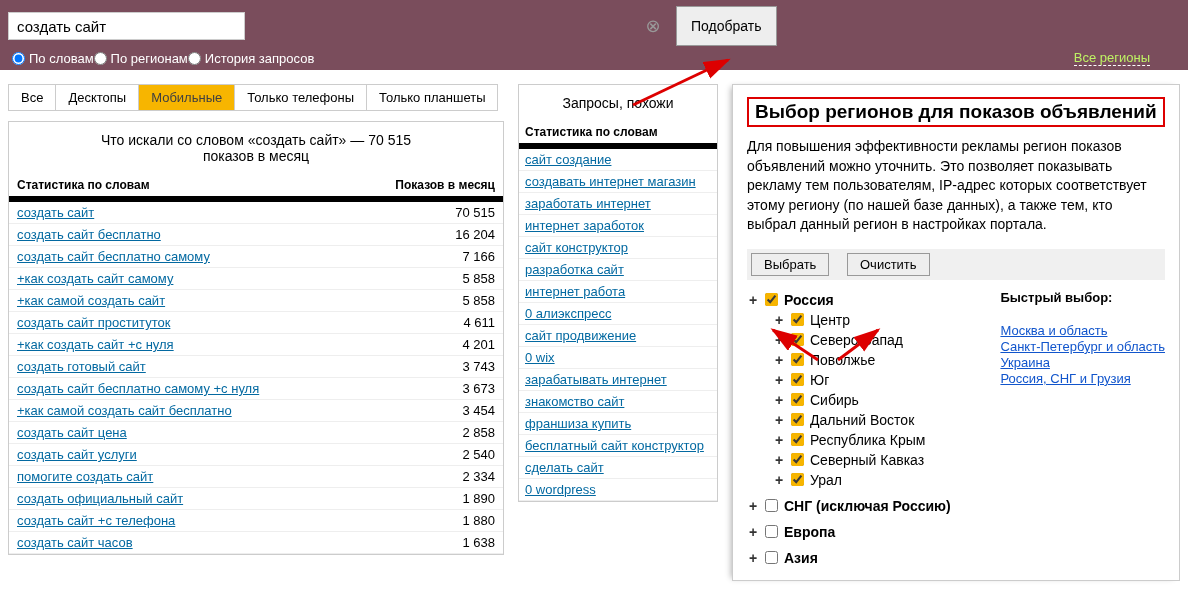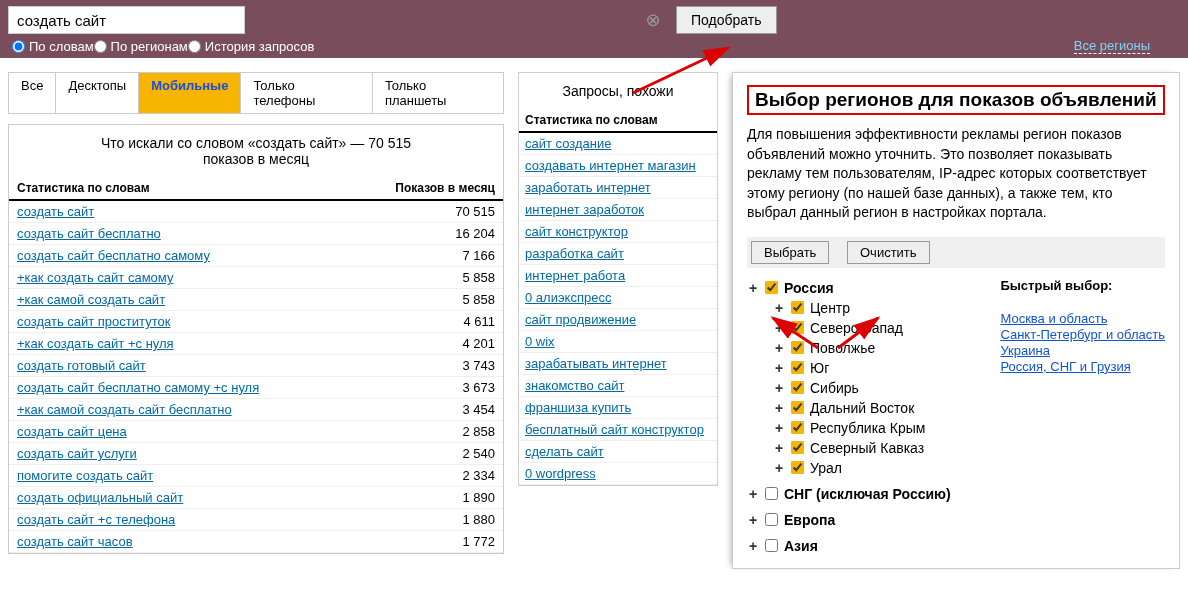--- a/index.html
+++ b/index.html
@@ -2,34 +2,34 @@
 <html><head>
 <meta charset="utf-8">
 <style>
 * { box-sizing: border-box; margin: 0; padding: 0; }
 body { font-family: Arial, sans-serif; font-size: 13px; background: #fff; width: 1188px; }
 .topbar { background: #7a4d5c; padding: 6px 8px 4px 8px; position: relative; }
 .search-row { display: flex; align-items: center; gap: 8px; margin-bottom: 4px; }
 .search-input { flex: 1; height: 28px; border: 1px solid #ccc; padding: 4px 28px 4px 8px; font-size: 15px; background: #fff; max-width: 660px; }
 .search-wrap { position: relative; flex: 1; max-width: 660px; }
 .clear-x { position: absolute; right: 6px; top: 50%; transform: translateY(-50%); width: 18px; height: 18px; cursor: pointer; display: flex; align-items: center; justify-content: center; color: #999; font-size: 18px; }
-.submit-btn { height: 28px; padding: 0 14px; background: #eee; border: 1px solid #999; font-size: 14px; cursor: pointer; }
+.submit-btn { height: 40px; padding: 0 14px; background: #eee; border: 1px solid #999; font-size: 14px; cursor: pointer; }
 .radio-row { display: flex; align-items: center; color: #fff; font-size: 13px; padding-left: 4px; }
 .radio-row label { display: flex; align-items: center; gap: 4px; cursor: pointer; }
 .radio-row input { margin: 0; }
-.all-regions { margin-left: auto; margin-right: 30px; color: #7dd3fc; text-decoration: none; border-bottom: 1px dashed #fff; }
+.all-regions { margin-left: auto; margin-right: 30px; color: #bef264; text-decoration: none; border-bottom: 1px dashed #fff; }
 .content { display: flex; gap: 14px; padding: 14px 8px; align-items: flex-start; }
 .left-col { width: 496px; }
 .tabs { display: flex; border: 1px solid #ccc; margin-bottom: 10px; width: fit-content; }
 .tab { padding: 5px 12px; border-right: 1px solid #ccc; font-size: 13px; cursor: pointer; background: #fff; }
 .tab:last-child { border-right: none; }
-.tab.active { background: #f7b500; color: #1d4ed8; font-weight: bold; }
+.tab.active { background: #f7b500; color: #404040; font-weight: normal; }
 .panel { border: 1px solid #ccc; }
 .panel-title { text-align: center; padding: 10px 12px 10px; font-size: 14px; }
-.table-head { display: flex; padding: 4px 8px; font-size: 12px; font-weight: bold; border-bottom: 2px solid #000000; }
+.table-head { display: flex; padding: 4px 8px; font-size: 12px; font-weight: bold; border-bottom: 6px solid #000000; }
 .col-word { flex: 1; }
 .col-count { width: 120px; text-align: right; }
 .row { display: flex; padding: 3px 8px; font-size: 13px; border-bottom: 1px solid #eee; }
 .row a { color: #0369a1; text-decoration: underline; }
 .row .cnt { width: 120px; text-align: right; }
 .row .kw { flex: 1; }
 .mid-col { width: 200px; }
 .mid-col .panel-title { padding: 10px 8px; font-size: 14px; }
 .mid-col .row { padding: 3px 6px; }
 .mid-col .table-head { padding: 4px 6px; }
@@ -151,21 +151,21 @@
           <div class="row">
             <div class="kw"><a href="#">создать официальный сайт</a></div>
             <div class="cnt">1 890</div>
           </div>
           <div class="row">
             <div class="kw"><a href="#">создать сайт +с телефона</a></div>
             <div class="cnt">1 880</div>
           </div>
           <div class="row">
             <div class="kw"><a href="#">создать сайт часов</a></div>
-            <div class="cnt">1 772</div>
+            <div class="cnt">1 638</div>
           </div>
         </div>
     </div>
   </div>
 
   <div class="mid-col">
     <div class="panel">
       <div class="panel-title">Запросы, похожи</div>
       <div class="table-head">
         <div class="col-word">Статистика по словам</div>

